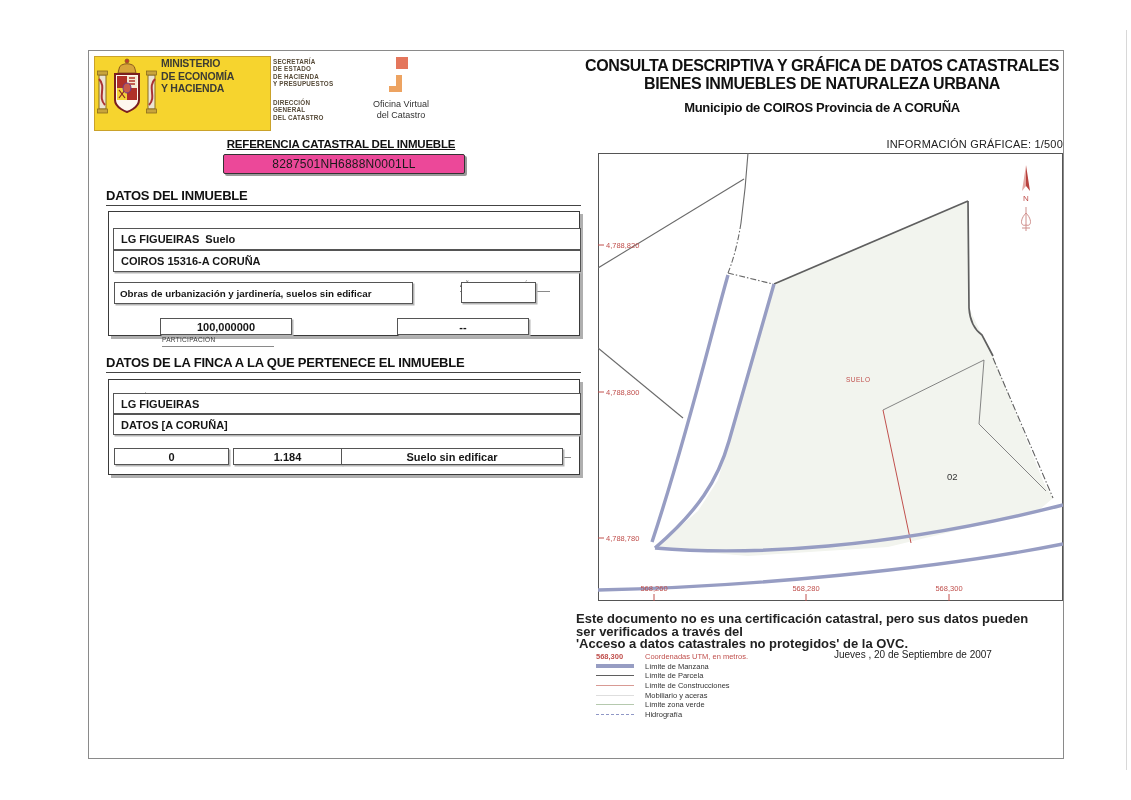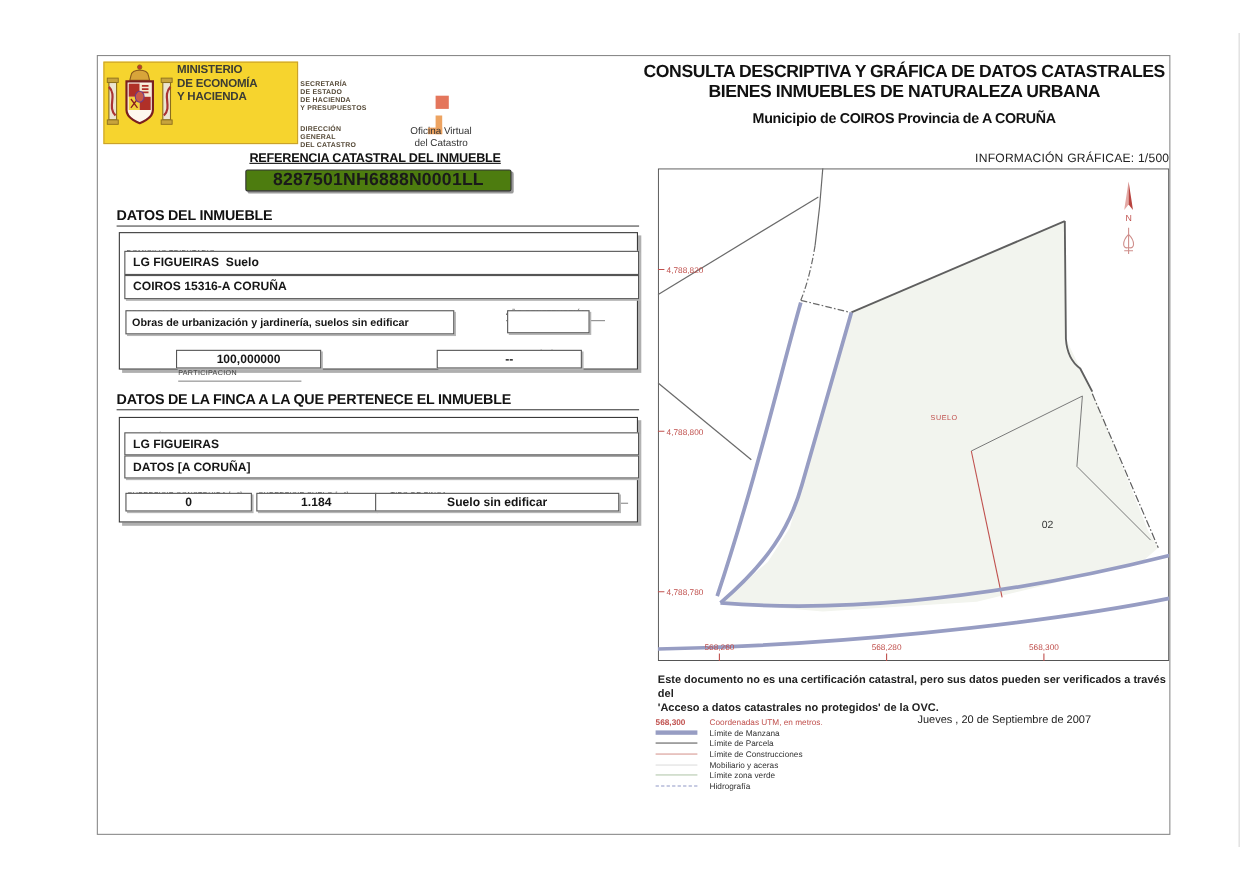--- a/index.html
+++ b/index.html
@@ -1,56 +1,56 @@
 <!DOCTYPE html>
 <html><head>
 <meta charset="utf-8">
 <style>
   html,body{margin:0;padding:0;background:#fff;}
   .screen{position:relative;width:1131px;height:800px;background:#ffffff;overflow:hidden;
           font-family:"Liberation Sans",sans-serif;color:#1a1a1a;}
-  .abs{position:absolute;margin-top:15px;}
+  .abs{position:absolute;}
   .page{position:absolute;left:88px;top:50px;width:974px;height:707px;border:1px solid #8a8a8a;background:#fff;}
   .scan-edge{position:absolute;left:1126px;top:30px;width:1px;height:740px;background:#d8d8d8;}
 
   
   .ministry-box{position:absolute;left:5px;top:5px;width:175px;height:73px;background:#f6d42e;border:1px solid #caa22a;display:flex;align-items:flex-start;}
   .ministry-text{font-size:10.5px;font-weight:bold;color:#3c3c34;line-height:12.5px;letter-spacing:-0.2px;margin-left:2px;}
   .tiny-block{font-size:6.3px;font-weight:bold;color:#564a38;line-height:7.4px;letter-spacing:0.2px;}
   .ovc-text{font-size:9px;color:#333;line-height:10.5px;text-align:center;}
 
   .doc-title{position:absolute;left:492px;top:6px;width:482px;text-align:center;}
   .doc-title .t1{font-size:16px;font-weight:bold;letter-spacing:-0.4px;color:#111;line-height:18px;}
   .doc-title .t2{font-size:13px;font-weight:bold;letter-spacing:-0.3px;color:#111;margin-top:7px;}
 
   .ref-label{position:absolute;left:92px;top:87px;width:320px;text-align:center;font-size:11.5px;font-weight:bold;
              text-decoration:underline;letter-spacing:-0.2px;color:#111;}
   .ref-box{position:absolute;left:134px;top:103px;width:240px;height:18px;border:1.5px solid #333;border-radius:2px;
            box-shadow:2px 2px 0 #9a9a9a;display:flex;align-items:center;justify-content:center;
-           font-size:16px;font-weight:bold;letter-spacing:0.2px;background:#4d7c0f;}
+           font-size:12px;font-weight:normal;letter-spacing:0.2px;background:#ec4899;}
 
   .sec-heading{position:absolute;left:17px;width:475px;font-size:13px;font-weight:bold;color:#111;
                letter-spacing:-0.2px;border-bottom:1.5px solid #444;padding-bottom:2px;}
 
   .panel{position:absolute;left:19px;width:470px;border:1.5px solid #3a3a3a;background:#fff;
          box-shadow:3px 3px 0 rgba(110,110,110,.55);}
   .flabel{font-size:6.5px;color:#3d3d3d;letter-spacing:0.3px;line-height:8px;}
   .flabel-row{position:absolute;border-bottom:1px solid #8a8a8a;}
   .vbox{position:absolute;border:1px solid #555;background:#fff;box-shadow:1.5px 1.5px 0 #b5b5b5;
         display:flex;align-items:center;font-weight:bold;color:#161616;}
   .val{white-space:pre;}
   .vbox.left{padding-left:7px;font-size:11px;}
   .vbox.center{justify-content:center;font-size:11px;}
 
   
   .map-header{position:absolute;left:509px;top:87px;width:465px;display:flex;justify-content:flex-end;
               font-size:11px;color:#222;letter-spacing:0.2px;}
   .map-wrap{position:absolute;left:509px;top:102px;width:465px;height:448px;}
 
-  .disclaimer{position:absolute;left:509px;top:562px;width:462px;font-size:10px;font-weight:bold;color:#222;line-height:12.5px;}
+  .disclaimer{position:absolute;left:487px;top:562px;width:462px;font-size:13px;font-weight:bold;color:#222;line-height:12.5px;}
 
   .legend{position:absolute;left:507px;top:601px;width:300px;}
   .legend-row{display:flex;align-items:center;height:9.6px;}
   .legend-swatch-cell{width:40px;display:flex;align-items:center;}
   .legend-swatch{width:38px;}
   .legend-label{font-size:7.5px;color:#333;margin-left:9px;line-height:9px;}
   .legend-red{color:#c0504d;}
   .legend-coord{font-size:7.5px;font-weight:bold;width:40px;}
   .doc-date{position:absolute;left:745px;top:598px;font-size:10px;color:#222;}
 

